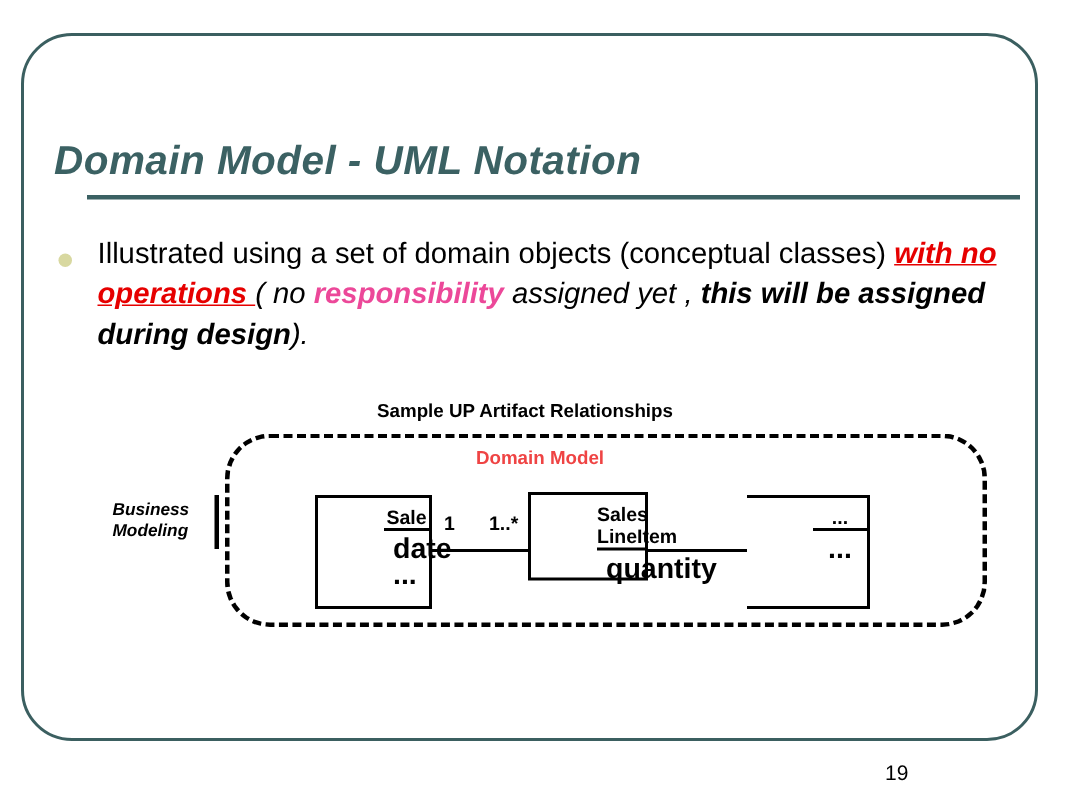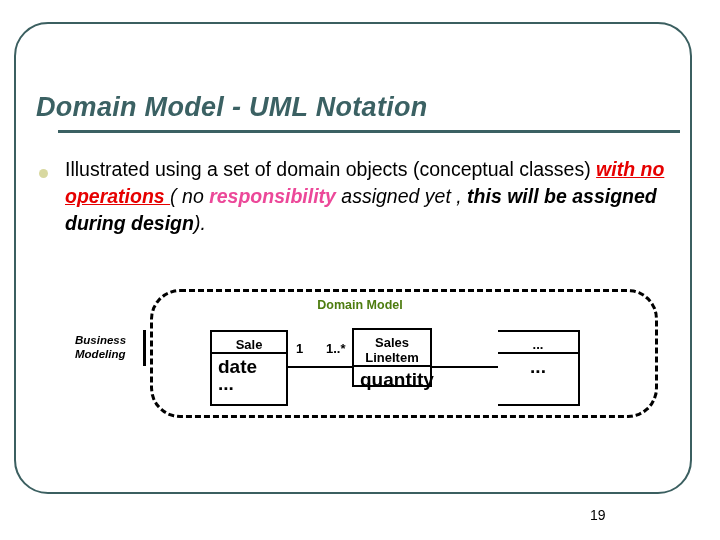--- a/index.html
+++ b/index.html
@@ -108,21 +108,21 @@
     box-sizing: border-box;
   }
   #domain-model-label {
     position: absolute;
     left: 150px;
     top: 33px;
     width: 160px;
     text-align: center;
     font-size: 12.5px;
     font-weight: bold;
-    color: #4d7c0f;
+    color: #ef4444;
     white-space: nowrap;
   }
   #business-modeling-label {
     position: absolute;
     left: -55px;
     top: 68px;
     width: 62px;
     font-size: 11.5px;
     font-weight: bold;
     font-style: italic;
@@ -137,20 +137,21 @@
     height: 36px;
     background: #000;
   }
 
   
   .uml-box {
     position: absolute;
     border: 2px solid #000;
     box-sizing: border-box;
     background: #fff;
+    padding-left: 44px;
   }
   .uml-name {
     text-align: center;
     font-size: 13px;
     font-weight: bold;
     line-height: 15px;
     color: #000;
     padding-top: 5px;
   }
   .uml-divider {
@@ -208,20 +209,21 @@
 
 <div id="bullet-block">
   <span id="bullet-marker"></span>
   <div id="bullet-text">
     <span>Illustrated using a set of  domain objects (conceptual classes) </span><span class="red-u">with no operations </span><span class="ital"> ( </span><span class="ital">no </span><span class="crimson">responsibility </span><span class="ital">assigned yet </span><span class="ital">, </span><span class="bi">this will be assigned during design</span><span class="ital">).</span>
   </div>
 </div>
 
 <div id="diagram">
 
+  <div id="diagram-caption">Sample UP Artifact Relationships</div>
 
   <div id="domain-model-boundary"></div>
 
   <div id="domain-model-label">Domain Model</div>
 
   <div id="business-modeling-label">
     <div>Business</div>
     <div>Modeling</div>
   </div>
   <div id="business-modeling-bar"></div>

